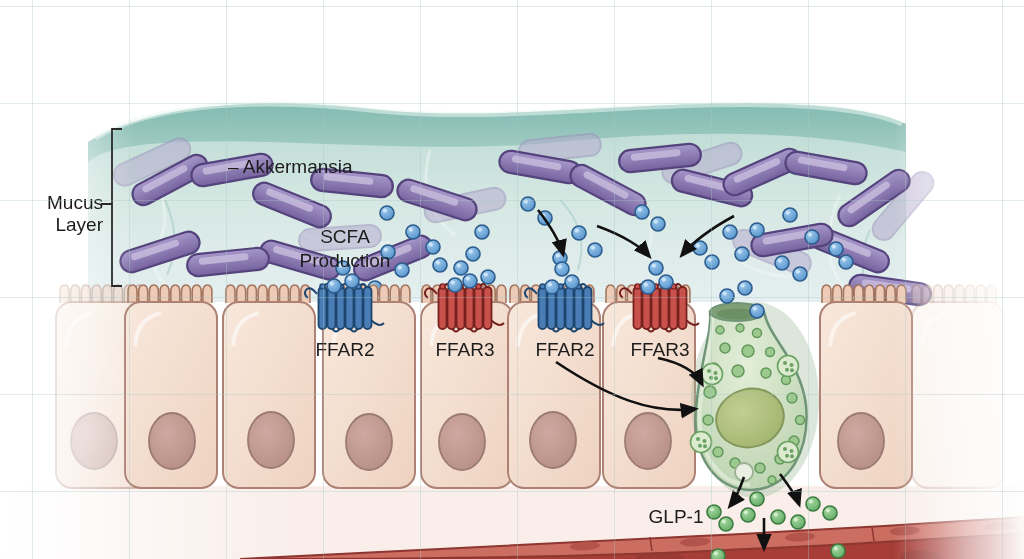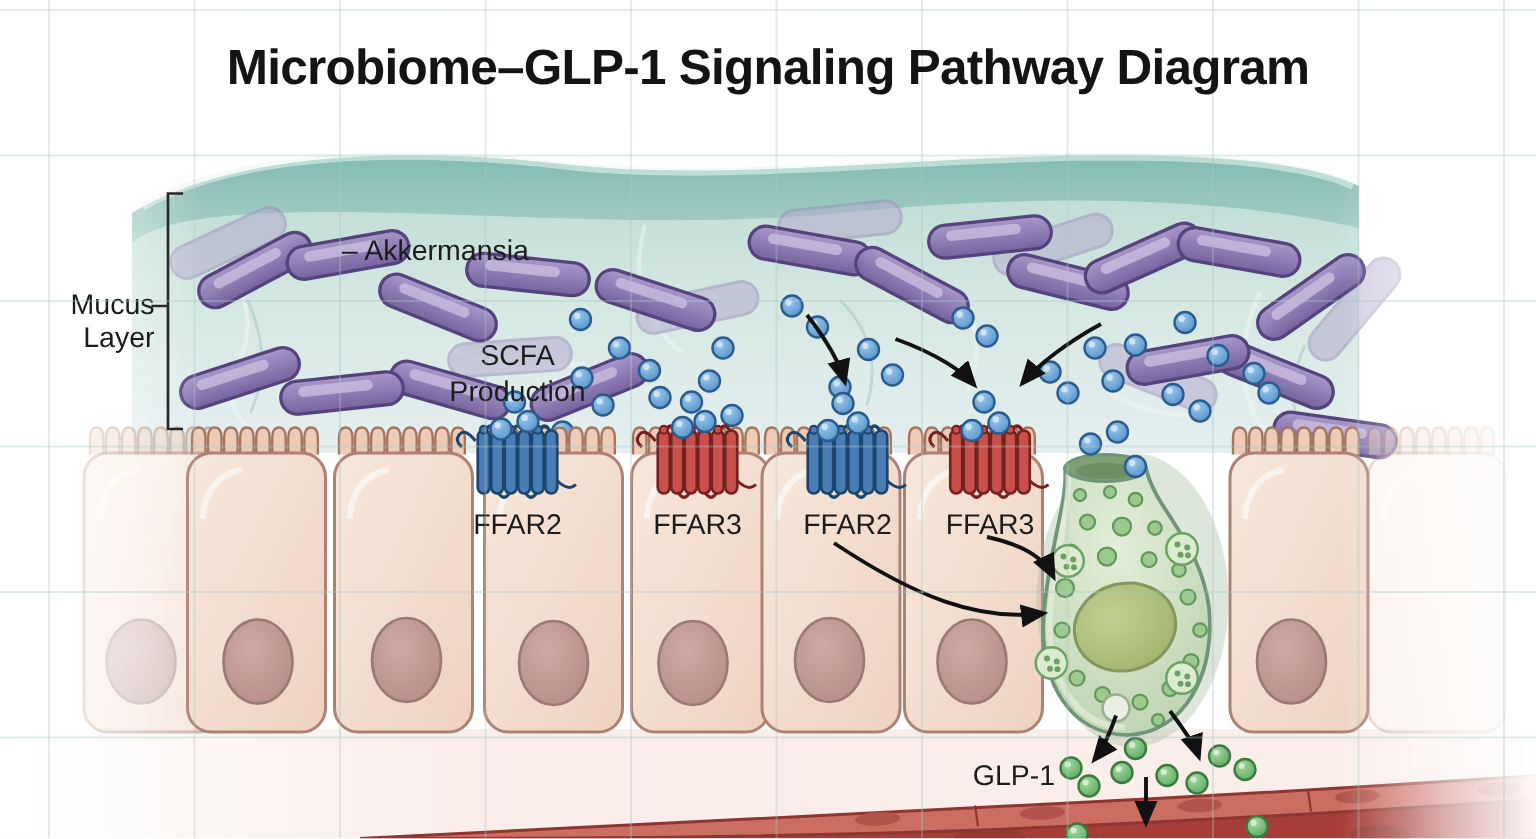--- a/index.html
+++ b/index.html
@@ -370,15 +370,14 @@
   <text class="lbl" x="345" y="243" text-anchor="middle">SCFA</text>
   <text class="lbl" x="345" y="267" text-anchor="middle">Production</text>
   <text class="lbl" x="345" y="356" text-anchor="middle">FFAR2</text>
   <text class="lbl" x="465" y="356" text-anchor="middle">FFAR3</text>
   <text class="lbl" x="565" y="356" text-anchor="middle">FFAR2</text>
   <text class="lbl" x="660" y="356" text-anchor="middle">FFAR3</text>
   <text class="lbl" x="676" y="523" text-anchor="middle">GLP-1</text>
 </svg>
 
 <div class="grid-overlay"></div>
-<h1 class="title">Microbiome–GLP-1 Signaling Pathway Diagram</h1>
 
 </div>
 
 </body></html>

